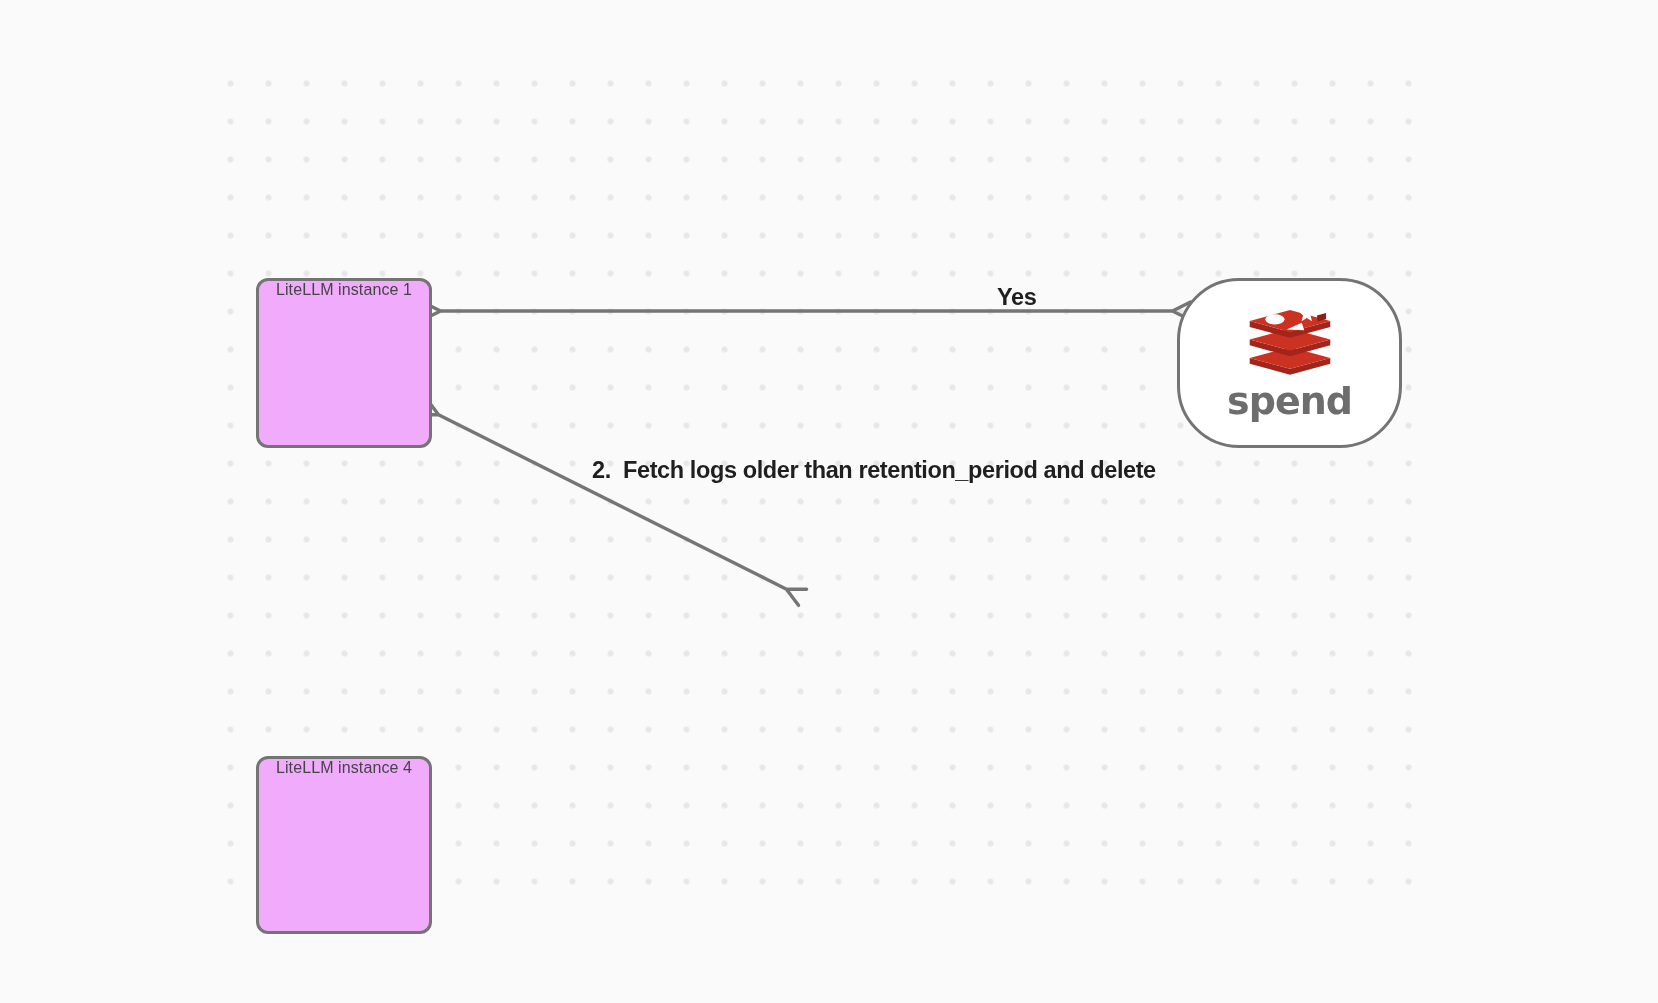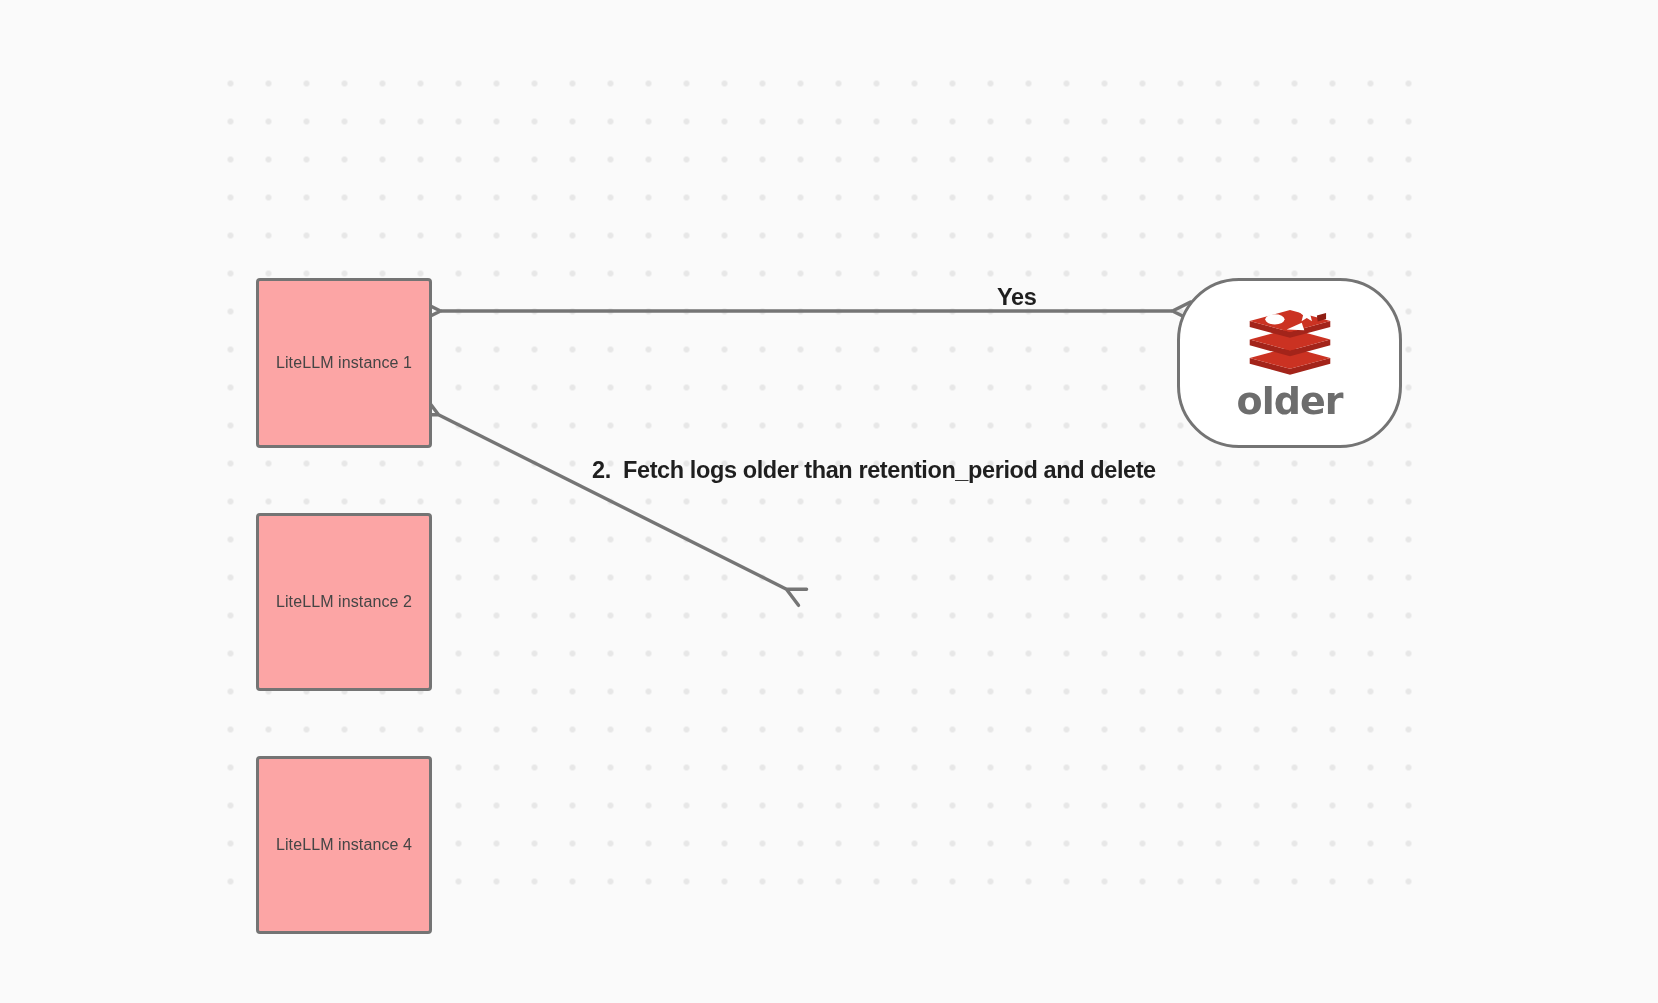--- a/index.html
+++ b/index.html
@@ -6,22 +6,22 @@
   body{font-family:"Liberation Sans",sans-serif;}
   .canvas{
     position:relative;width:1658px;height:1003px;background:#fafafa;overflow:hidden;
   }
   .dot-grid{
     position:absolute;left:211px;top:64px;width:1220px;height:840px;
     background-image:radial-gradient(circle,#e7e7e7 2.7px,rgba(231,231,231,0) 3.3px);
     background-size:38px 38px;background-position:0.5px 0.5px;
   }
   .node-box{
-    position:absolute;width:176px;background:#fca5a5;border:3px solid #747474;
-    border-radius:4px;display:flex;align-items:center;justify-content:center;
+    position:absolute;width:176px;background:#f0abfc;border:3px solid #747474;
+    border-radius:12px;display:flex;align-items:flex-start;justify-content:center;
     box-sizing:border-box;
   }
   .node-label{
     font-size:16px;color:#454545;letter-spacing:0.1px;
   }
   .redis-node{
     position:absolute;left:1177px;top:278px;width:225px;height:170px;
     background:#ffffff;border:3px solid #747474;border-radius:62px;
     display:flex;flex-direction:column;align-items:center;justify-content:center;
     box-sizing:border-box;
@@ -51,23 +51,20 @@
       </marker>
     </defs>
     <path d="M441,311 H1172" fill="none" stroke="#757575" stroke-width="3.4" marker-start="url(#ah)" marker-end="url(#ah)"></path>
     <path d="M439,415 L786,589" fill="none" stroke="#757575" stroke-width="3.4" marker-start="url(#ah)" marker-end="url(#ah)"></path>
   </svg>
 
   <div class="node-box" style="left:256px;top:278px;height:170px;">
     <span class="node-label">LiteLLM instance 1</span>
   </div>
 
-  <div class="node-box" style="left:256px;top:513px;height:178px;">
-    <span class="node-label">LiteLLM instance 2</span>
-  </div>
 
   <div class="node-box" style="left:256px;top:756px;height:178px;">
     <span class="node-label">LiteLLM instance 4</span>
   </div>
 
   <div class="redis-node">
     <svg width="94" height="74" viewBox="0 0 112 88">
 
       <path d="M8,63 L8,70 L56,83 L104,70 L104,63 L56,76 Z" fill="#a3241a"></path>
       <path d="M56,50 L104,63 L56,76 L8,63 Z" fill="#cb3222"></path>
@@ -76,21 +73,21 @@
       <path d="M56,28 L104,41 L56,54 L8,41 Z" fill="#cb3222"></path>
 
       <path d="M8,19 L8,26 L56,39 L104,26 L104,19 L56,32 Z" fill="#a3241a"></path>
       <path d="M56,6 L104,19 L56,32 L8,19 Z" fill="#cb3222"></path>
 
       <ellipse cx="38" cy="17" rx="11.5" ry="6" fill="#ffffff"></ellipse>
       <polygon points="76,0 78.6,7 86,7.6 80.4,12.2 82.2,19.4 76,15.4 69.8,19.4 71.6,12.2 66,7.6 73.4,7" fill="#ffffff"></polygon>
       <polygon points="52,29 70,21 73,30" fill="#ffffff"></polygon>
       <polygon points="88,12.5 99,9.5 99,16.5 89,19.5" fill="#8e1d12"></polygon>
     </svg>
-    <span class="redis-wordmark">older</span>
+    <span class="redis-wordmark">spend</span>
   </div>
 
 
 
   <div class="edge-label" style="left:997px;top:284px;text-align:center;">Yes</div>
 
   <div class="edge-label" style="left:568px;top:457px;margin-left:24px;">2.  Fetch logs older than retention_period and delete</div>
 
 </div>
 

